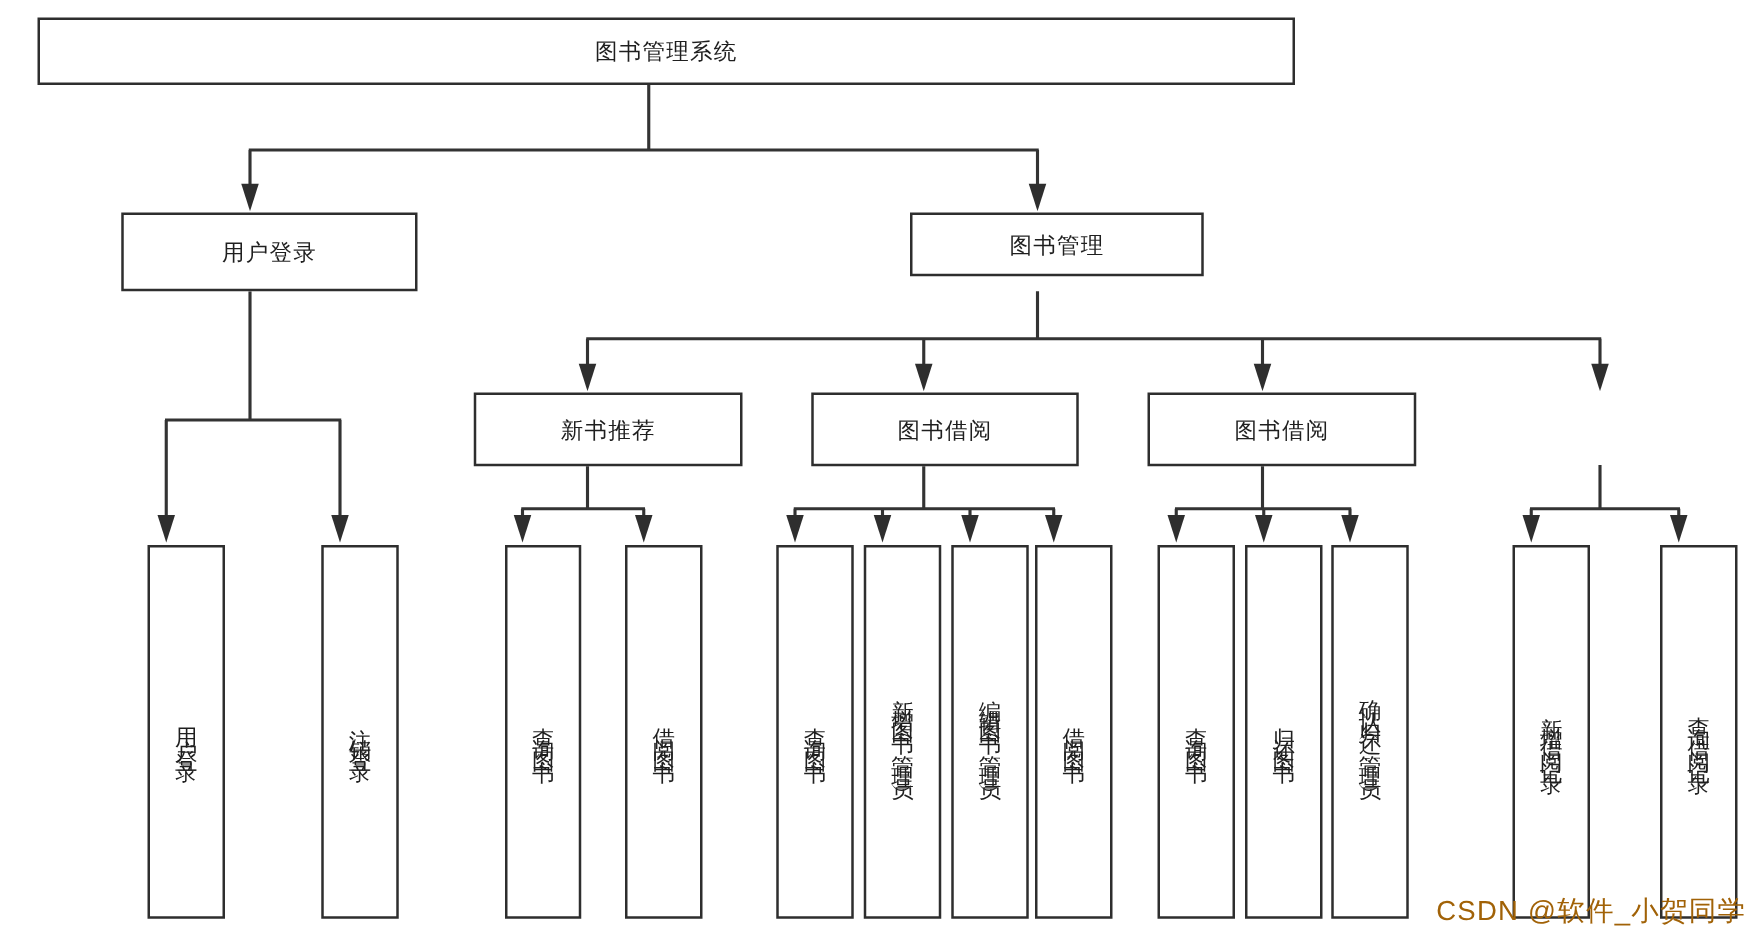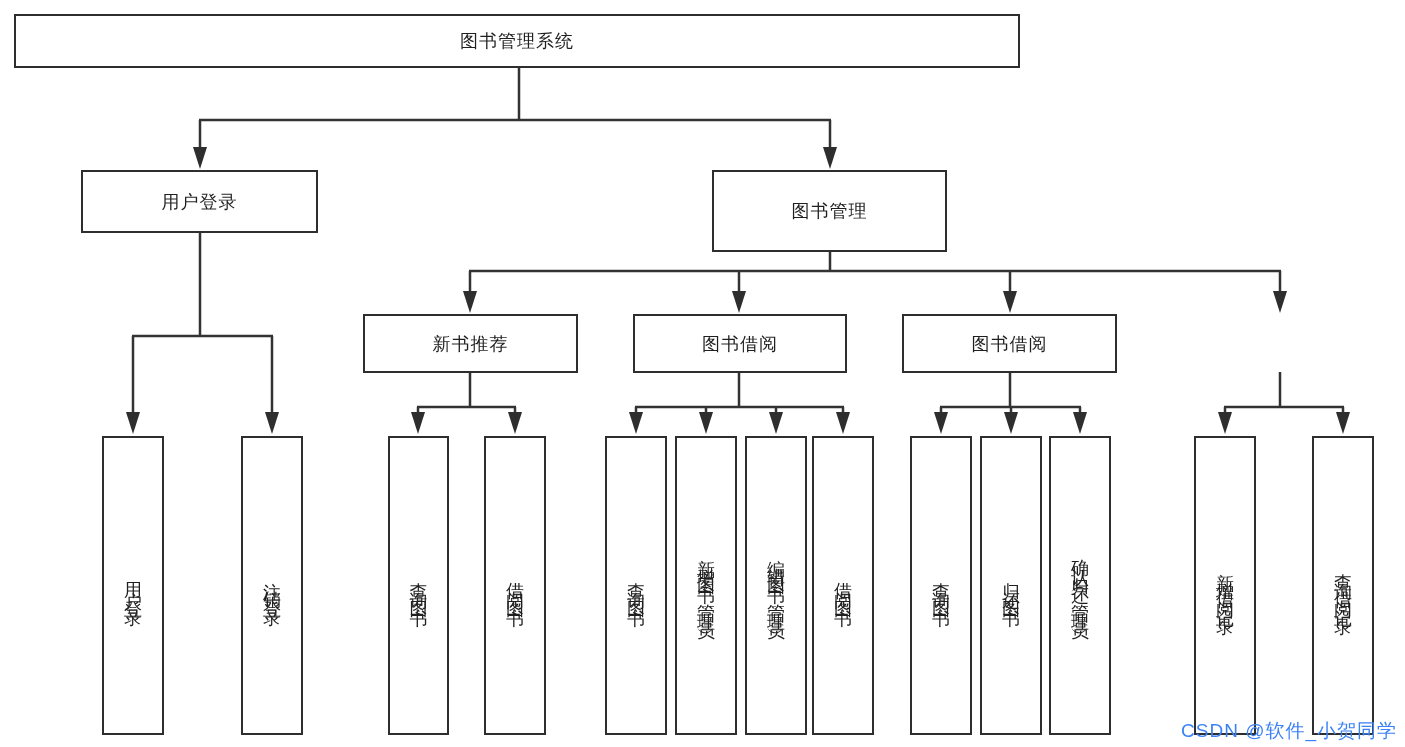--- a/index.html
+++ b/index.html
@@ -20,39 +20,40 @@
   .node {
     position: absolute;
     box-sizing: border-box;
     background: #ffffff;
     border: 2px solid #2e2e2e;
     display: flex;
     align-items: center;
     justify-content: center;
     color: #1f1f1f;
     z-index: 2;
+    margin-left: 16px;
   }
   .node.h span {
     font-size: 18px;
     letter-spacing: 1px;
     white-space: nowrap;
   }
   .node.v span {
     writing-mode: vertical-rl;
     text-orientation: mixed;
     font-size: 18px;
     line-height: 1;
     letter-spacing: 9px;
   }
   .watermark {
     position: absolute;
     right: 8px;
     bottom: 3px;
-    font-size: 19px;
-    color: #3b82f6;
+    font-size: 22px;
+    color: #a16207;
     letter-spacing: 1px;
     z-index: 3;
     white-space: nowrap;
     margin-top: 45px;
   }
 </style>
 </head>
 <body>
 
 <div class="canvas">
@@ -97,21 +98,21 @@
     </g>
   </svg>
 
   <div class="node h" style="left:14px; top:14px; width:1006px; height:54px;">
     <span>图书管理系统</span>
   </div>
 
   <div class="node h" style="left:81px; top:170px; width:237px; height:63px;">
     <span>用户登录</span>
   </div>
-  <div class="node h" style="left:712px; top:170px; width:235px; height:82px;">
+  <div class="node h" style="left:712px; top:170px; width:235px; height:51px;">
     <span>图书管理</span>
   </div>
 
   <div class="node h" style="left:363px; top:314px; width:215px; height:59px;">
     <span>新书推荐</span>
   </div>
   <div class="node h" style="left:633px; top:314px; width:214px; height:59px;">
     <span>图书借阅</span>
   </div>
   <div class="node h" style="left:902px; top:314px; width:215px; height:59px;">

